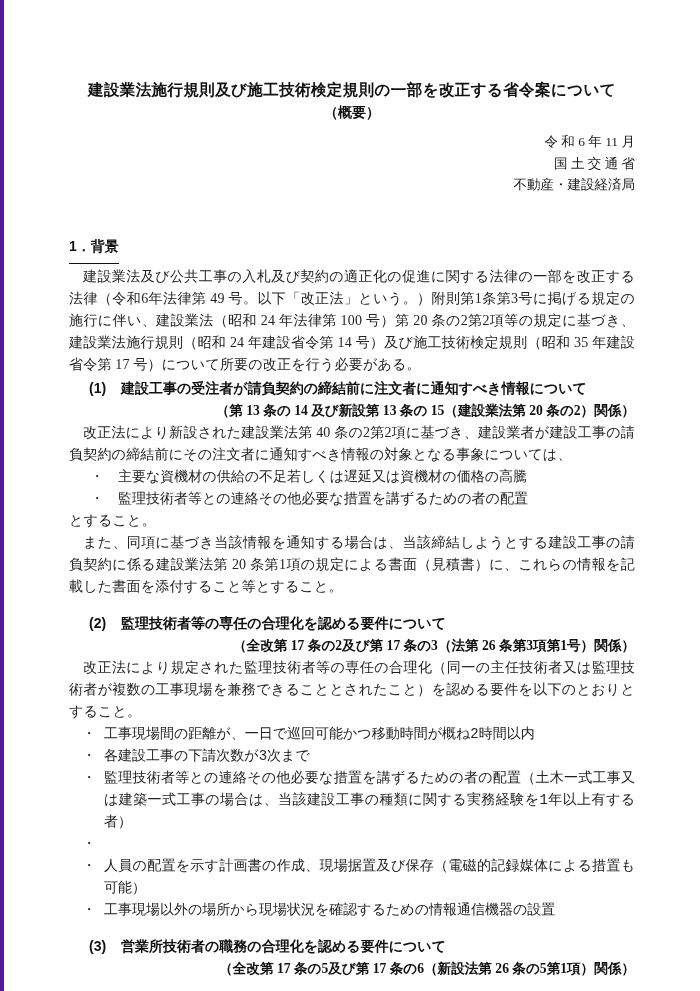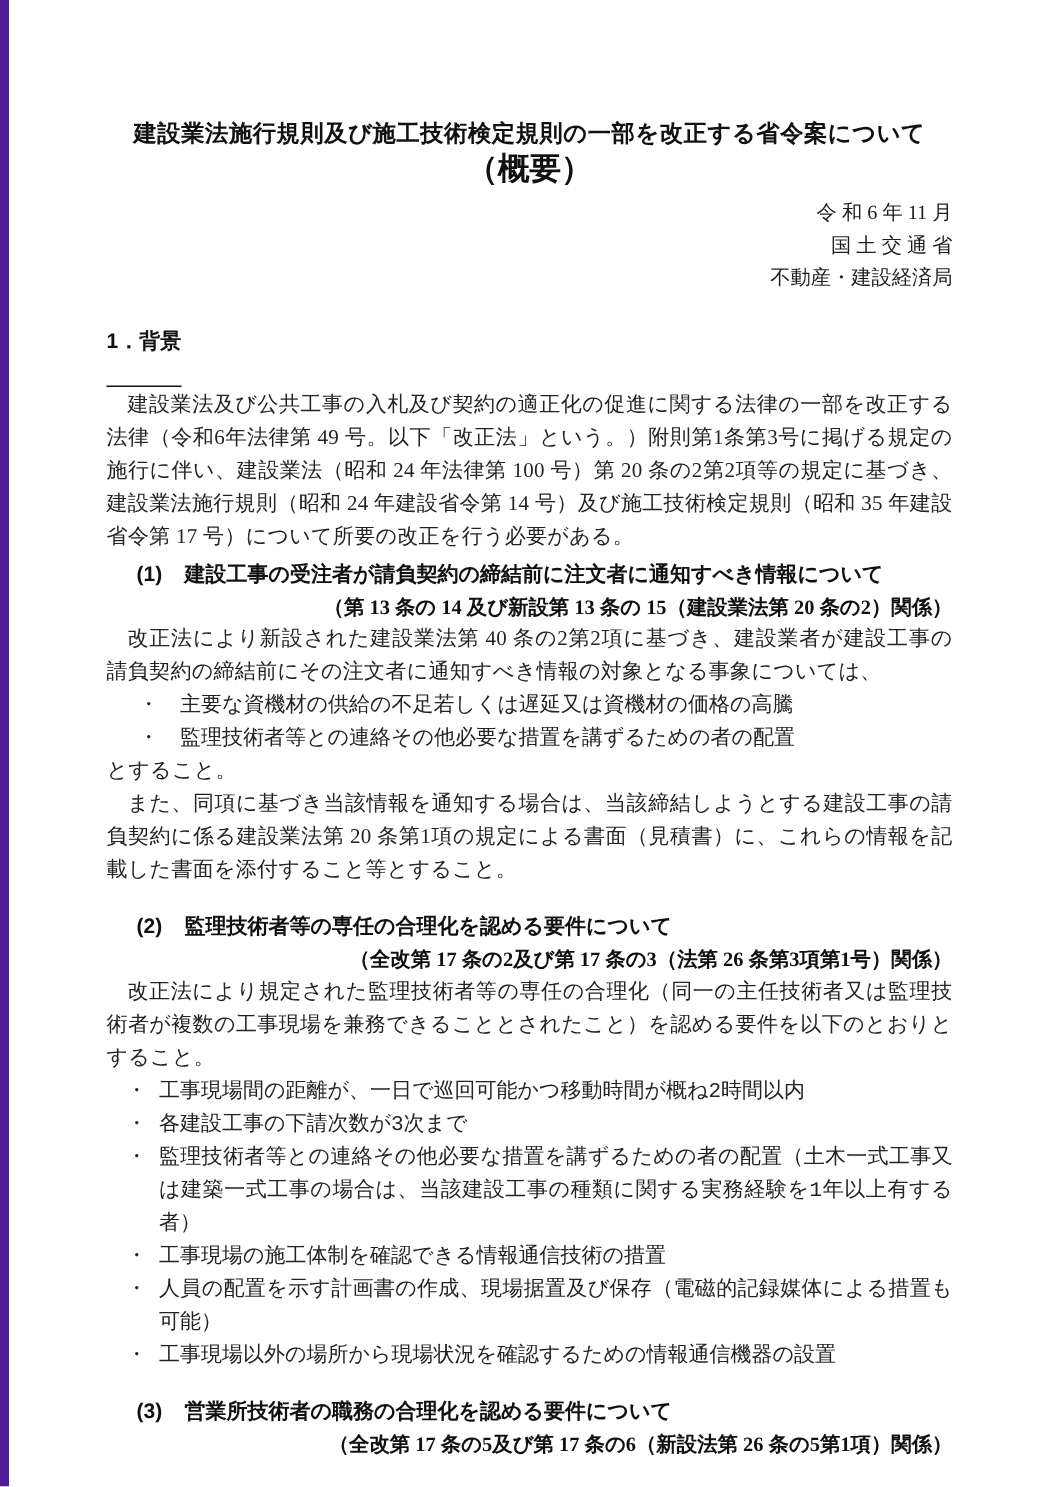--- a/index.html
+++ b/index.html
@@ -7,38 +7,38 @@
     padding: 0;
     background: #ffffff;
   }
   .page {
     position: relative;
     width: 700px;
     height: 991px;
     background: #ffffff;
     box-sizing: border-box;
     padding: 78px 65px 0 65px;
-    border-left: 6px solid #4c1d95;
+    border-left: 4px solid #4c1d95;
     overflow: hidden;
     color: #232323;
   }
   
   .doc-title {
     font-family: "Liberation Sans", "DejaVu Sans", sans-serif;
     font-weight: bold;
     font-size: 15.5px;
     line-height: 23px;
     letter-spacing: 0.4px;
     text-align: center;
     color: #111;
   }
   .doc-subtitle {
     font-family: "Liberation Sans", "DejaVu Sans", sans-serif;
     font-weight: bold;
-    font-size: 21px;
+    font-size: 14px;
     line-height: 23px;
     text-align: center;
     color: #111;
   }
   .meta {
     margin-top: 7px;
     text-align: right;
     font-family: "Liberation Serif", "DejaVu Serif", serif;
     font-size: 13.5px;
     line-height: 21.5px;
@@ -49,21 +49,22 @@
     margin: 0;
     font-family: "Liberation Sans", "DejaVu Sans", sans-serif;
     font-weight: bold;
     font-size: 14px;
     line-height: 22px;
     color: #111;
   }
   .sec-heading .underline {
     display: inline-block;
     border-bottom: 1.5px solid #111;
-    padding-bottom: 19px;
+    padding-bottom: 6px;
+    margin-top: 19px;
   }
   .sec1-heading { margin-top: 20px; }
   .sec2-heading { margin-top: 13px; }
   
   .body-para {
     margin: 0;
     font-family: Liberation Serif, serif;
     font-size: 14px;
     line-height: 22px;
     text-align: justify;
@@ -168,21 +169,20 @@
       <li>
         <span class="bullet-mark">・</span>
         <span class="bullet-text">各建設工事の下請次数が3次まで</span>
       </li>
       <li>
         <span class="bullet-mark">・</span>
         <span class="bullet-text">監理技術者等との連絡その他必要な措置を講ずるための者の配置（土木一式工事又は建築一式工事の場合は、当該建設工事の種類に関する実務経験を1年以上有する者）</span>
       </li>
       <li>
         <span class="bullet-mark">・</span>
-        <span class="bullet-text">工事現場の施工体制を確認できる情報通信技術の措置</span>
       </li>
       <li>
         <span class="bullet-mark">・</span>
         <span class="bullet-text">人員の配置を示す計画書の作成、現場据置及び保存（電磁的記録媒体による措置も可能）</span>
       </li>
       <li>
         <span class="bullet-mark">・</span>
         <span class="bullet-text">工事現場以外の場所から現場状況を確認するための情報通信機器の設置</span>
       </li>
     </ul>

